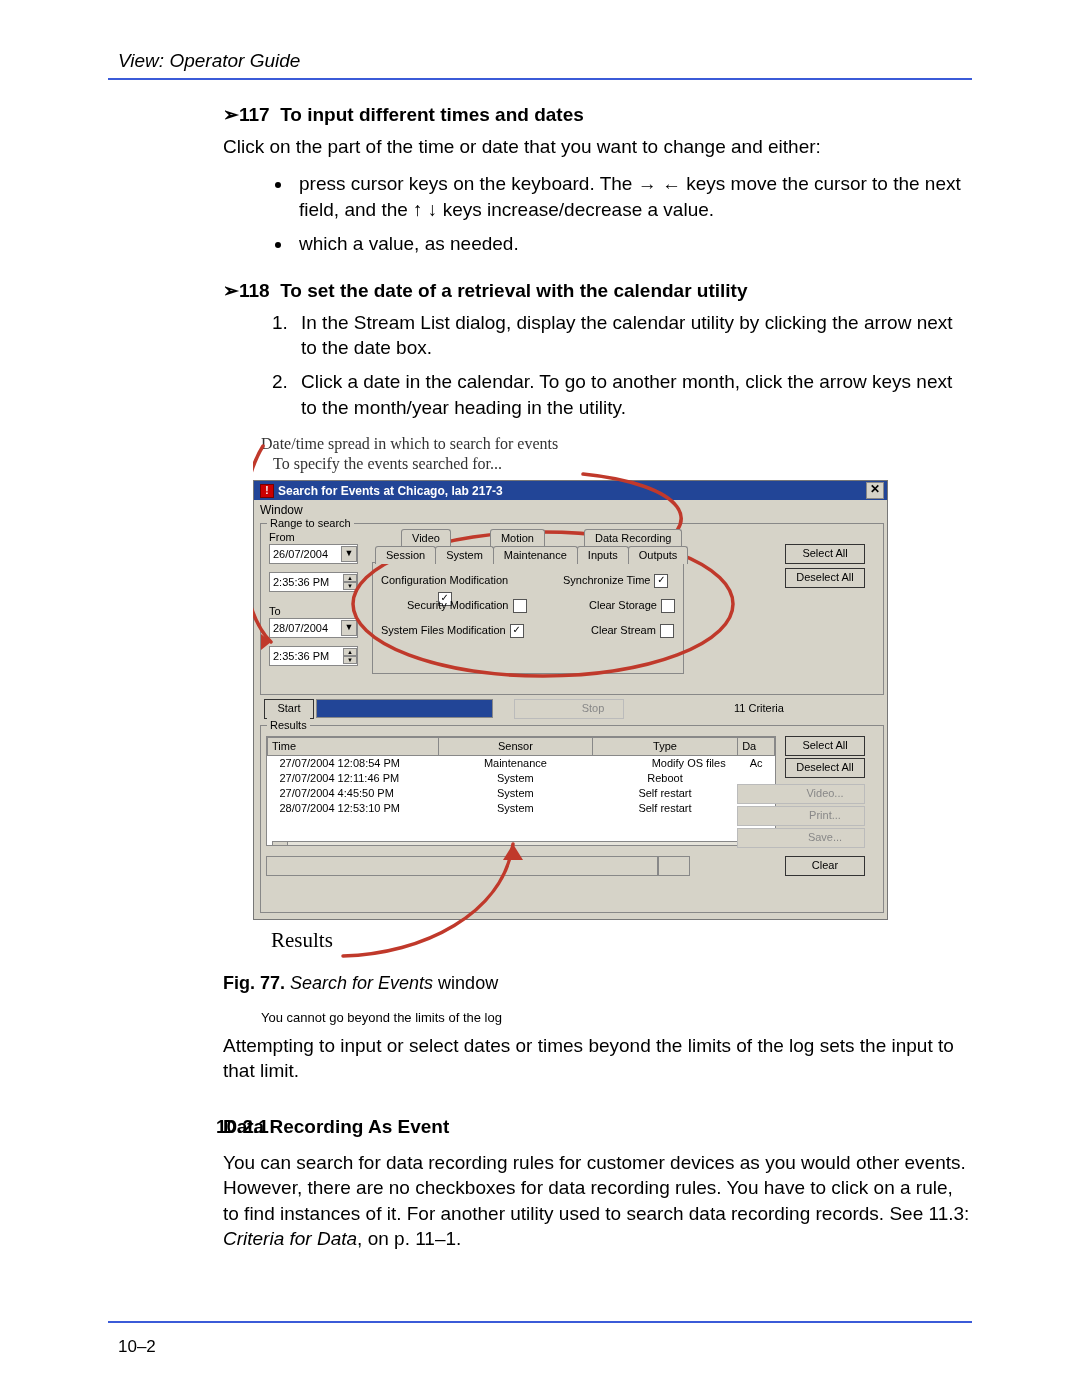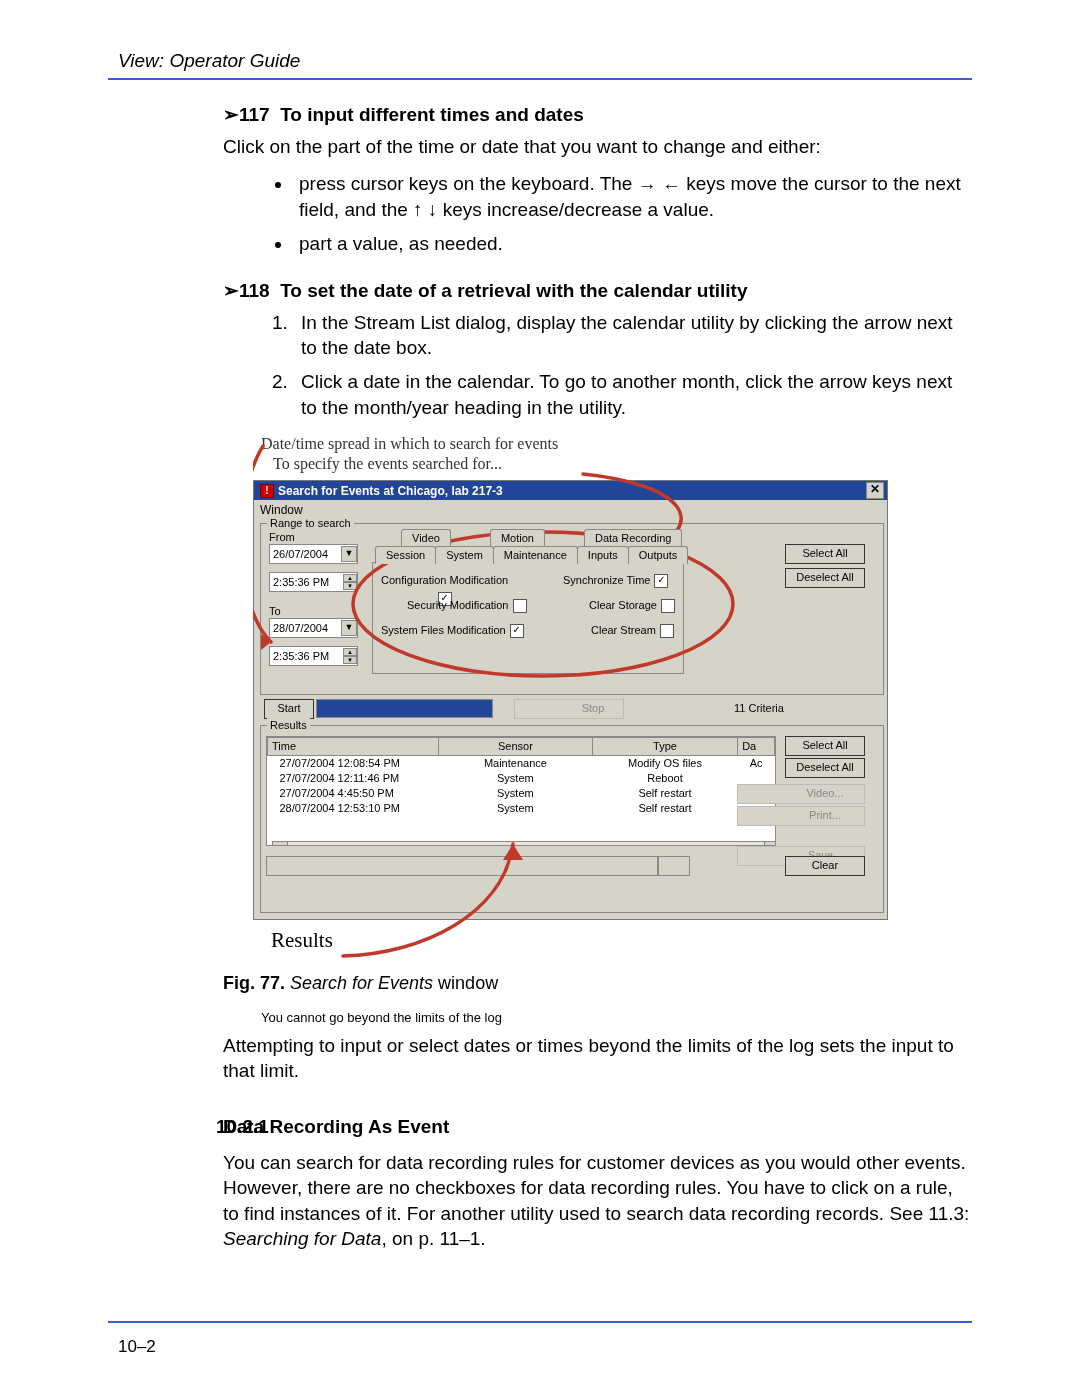--- a/index.html
+++ b/index.html
@@ -358,21 +358,21 @@
   <hr class="blue-rule">
 
   <div class="content">
 
     <div class="arrow-heading">
       <span class="arrow-mark">➢</span><span>117</span>&nbsp;&nbsp;<span>To input different times and dates</span>
     </div>
     <p>Click on the part of the time or date that you want to change and either:</p>
     <ul class="bullets">
       <li>press cursor keys on the keyboard. The → ← keys move the cursor to the next field, and the ↑ ↓ keys increase/decrease a value.</li>
-      <li>part a value, as needed.</li>
+      <li>which a value, as needed.</li>
     </ul>
 
     <div class="arrow-heading" style="margin-top:22px;">
       <span class="arrow-mark">➢</span><span>118</span>&nbsp;&nbsp;<span>To set the date of a retrieval with the calendar utility</span>
     </div>
     <ol class="nums">
       <li>In the Stream List dialog, display the calendar utility by clicking the arrow next to the date box.</li>
       <li>Click a date in the calendar. To go to another month, click the arrow keys next to the month/year heading in the utility.</li>
     </ol>
 
@@ -481,21 +481,21 @@
               <tbody>
                   <tr>
                 <th style="width:164px;">Time</th>
                 <th style="width:150px; text-align:center;">Sensor</th>
                 <th style="width:140px; text-align:center;">Type</th>
                 <th>Da</th>
               </tr>
               <tr>
                 <td>27/07/2004 12:08:54 PM</td>
                 <td style="text-align:center">Maintenance</td>
-                <td style="text-align:center">Modify OS files</td>
+                <td style="text-align:right">Modify OS files</td>
                 <td>Ac</td>
               </tr>
               <tr>
                 <td>27/07/2004 12:11:46 PM</td>
                 <td style="text-align:center">System</td>
                 <td style="text-align:center">Reboot</td>
                 <td></td>
               </tr>
               <tr>
                 <td>27/07/2004 4:45:50 PM</td>
@@ -521,21 +521,21 @@
           <div class="status-recess" style="top:130px;">
             <div style="width:390px;"></div>
             <div style="width:30px;"></div>
           </div>
 
           <div class="results-buttons">
             <div class="win-button" style="right:18px; top:10px;">Select All</div>
             <div class="win-button" style="right:18px; top:32px;">Deselect All</div>
             <div class="win-button disabled" style="right:18px; top:58px;">Video...</div>
             <div class="win-button disabled" style="right:18px; top:80px;">Print...</div>
-            <div class="win-button disabled" style="right:18px; top:120px;">Save...</div>
+            <div class="win-button disabled" style="right:18px; top:102px;">Save...</div>
             <div class="win-button" style="right:18px; top:130px;">Clear</div>
           </div>
         </div>
       </div>
 
       <svg class="overlay-svg" width="680" height="530">
 
         <path d="M 10 12 C -20 60, -20 170, 18 208" stroke="#c0392b" stroke-width="3.5" fill="none" stroke-linecap="round"></path>
         <polygon points="18,208 8,200 8,216" fill="#c0392b"></polygon>
 
@@ -557,21 +557,21 @@
     </div>
 
     <div class="subhead-black">You cannot go beyond the limits of the log</div>
     <p>Attempting to input or select dates or times beyond the limits of the log sets the input to that limit.</p>
 
     <div class="sec-row" style="position:relative;">
       <span class="sec-num">10.2.1</span>
       <span>Data Recording As Event</span>
     </div>
     <p style="margin-top:10px;">
-      <span>You can search for data recording rules for customer devices as you would other events. However, there are no checkboxes for data recording rules. You have to click on a rule, to find instances of it. For another utility used to search data recording records. See 11.3: </span><span style="font-style:italic">Searching for Data</span><span>, on p. 11–1.</span>
+      <span>You can search for data recording rules for customer devices as you would other events. However, there are no checkboxes for data recording rules. You have to click on a rule, to find instances of it. For another utility used to search data recording records. See 11.3: </span><span style="font-style:italic">Criteria for Data</span><span>, on p. 11–1.</span>
     </p>
 
   </div>
 
   <div style="position:absolute; left:108px; right:108px; bottom:40px;">
     <hr class="blue-rule-bottom">
     <div class="pagenum">10–2</div>
   </div>
 </div>
 

